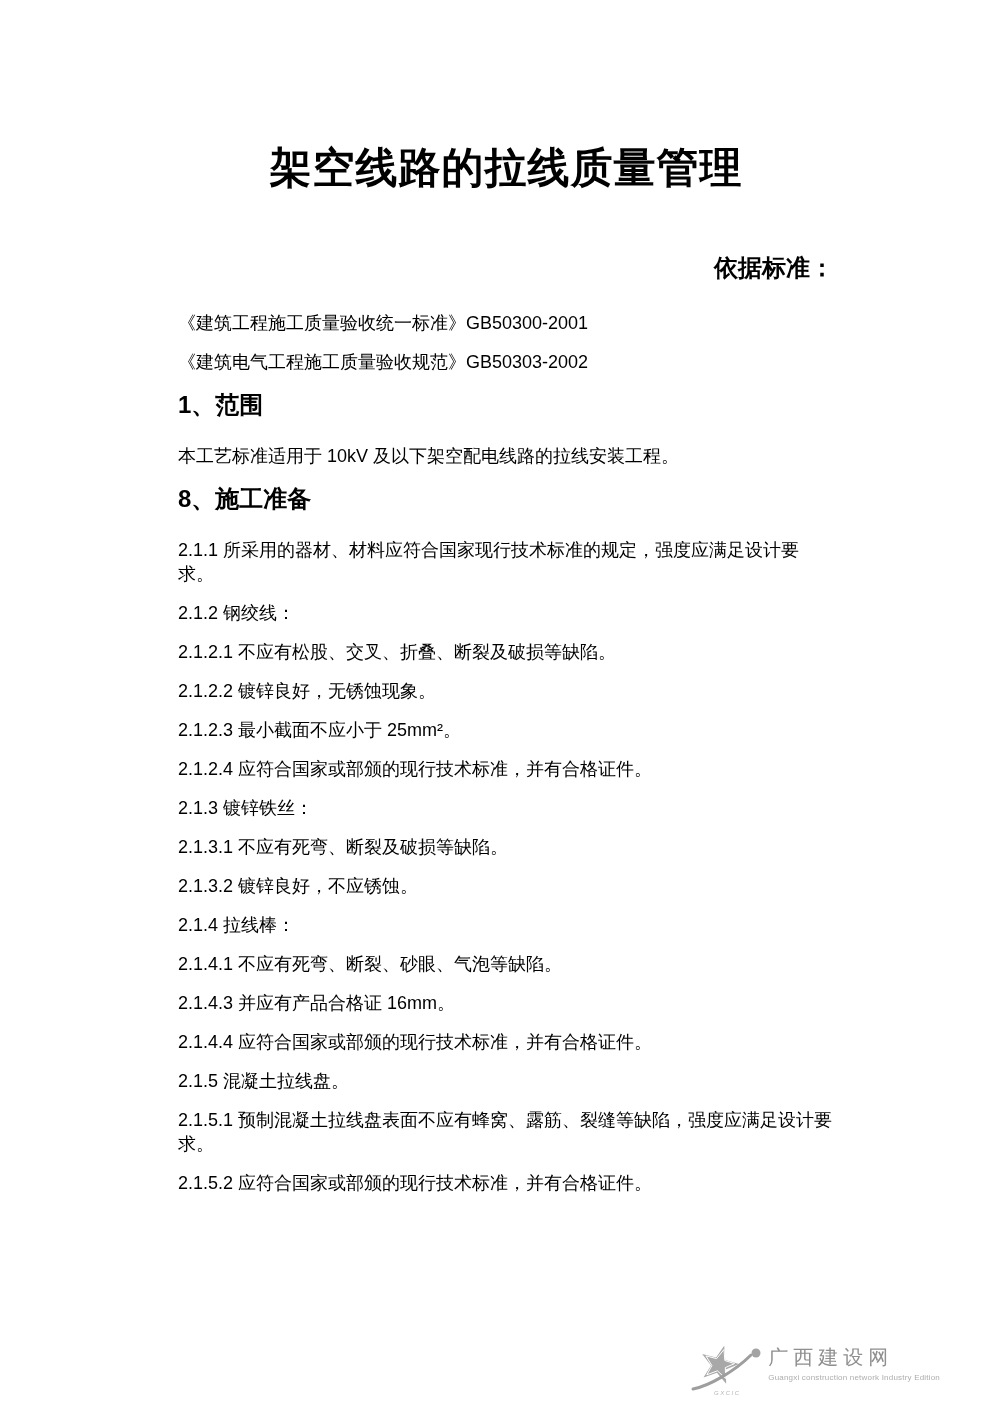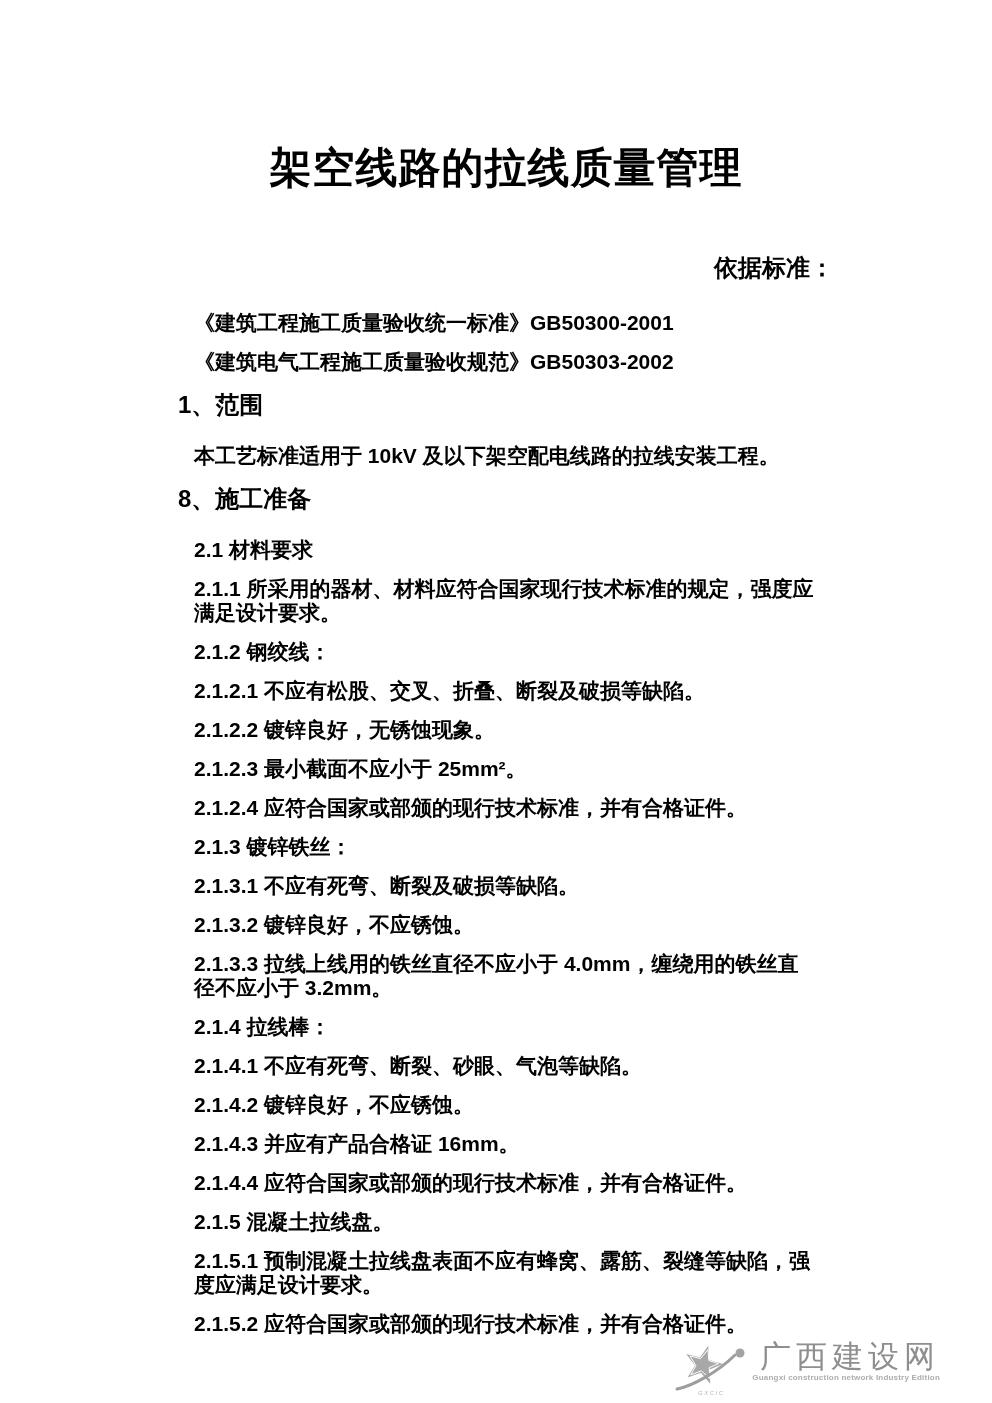--- a/index.html
+++ b/index.html
@@ -24,24 +24,23 @@
     letter-spacing:1px;
   }
   h2.sec {
     font-size:24px;
     line-height:30px;
     font-weight:bold;
     margin:16px 0 24px 0;
   }
   h2.sec.standards { margin:0 0 28px 0;text-align:right; }
   p.body {
-    font-size:21px;
+    font-size:18px;
     line-height:24px;
-    margin:15px 16px;
-    font-weight:bold;
+    margin:15px 0;
   }
   
   .watermark {
     position:absolute;
     right:8px;
     bottom:6px;
     display:flex;
     align-items:flex-start;
   }
   .logo-box {
@@ -54,67 +53,62 @@
     font-size:6px;
     line-height:7px;
     color:#b7b7b7;
     letter-spacing:1.5px;
     margin-top:-3px;
     font-style:italic;
   }
   .brand-col { margin-left:4px; }
   .brand {
     font-family:"Liberation Serif","DejaVu Serif",serif;
-    font-size:31px;
+    font-size:20px;
     line-height:32px;
     color:#8f8f8f;
     letter-spacing:5px;
     white-space:nowrap;
-    text-align:right;
   }
   .caption {
     font-size:8px;
     line-height:9px;
     color:#adadad;
     letter-spacing:0.2px;
     white-space:nowrap;
-    font-weight:bold;
   }
 </style>
 </head>
 <body>
 
 <div class="page">
   <div class="content">
 
     <h1 class="doc-title">架空线路的拉线质量管理</h1>
 
     <h2 class="sec standards">依据标准：</h2>
 
     <p class="body">《建筑工程施工质量验收统一标准》GB50300-2001</p>
     <p class="body">《建筑电气工程施工质量验收规范》GB50303-2002</p>
 
     <h2 class="sec">1、范围</h2>
     <p class="body">本工艺标准适用于 10kV 及以下架空配电线路的拉线安装工程。</p>
 
     <h2 class="sec">8、施工准备</h2>
-    <p class="body">2.1 材料要求</p>
     <p class="body">2.1.1 所采用的器材、材料应符合国家现行技术标准的规定，强度应满足设计要求。</p>
     <p class="body">2.1.2 钢绞线：</p>
     <p class="body">2.1.2.1 不应有松股、交叉、折叠、断裂及破损等缺陷。</p>
     <p class="body">2.1.2.2 镀锌良好，无锈蚀现象。</p>
     <p class="body">2.1.2.3 最小截面不应小于 25mm²。</p>
     <p class="body">2.1.2.4 应符合国家或部颁的现行技术标准，并有合格证件。</p>
     <p class="body">2.1.3 镀锌铁丝：</p>
     <p class="body">2.1.3.1 不应有死弯、断裂及破损等缺陷。</p>
     <p class="body">2.1.3.2 镀锌良好，不应锈蚀。</p>
-    <p class="body">2.1.3.3 拉线上线用的铁丝直径不应小于 4.0mm，缠绕用的铁丝直径不应小于 3.2mm。</p>
     <p class="body">2.1.4 拉线棒：</p>
     <p class="body">2.1.4.1 不应有死弯、断裂、砂眼、气泡等缺陷。</p>
-    <p class="body">2.1.4.2 镀锌良好，不应锈蚀。</p>
     <p class="body">2.1.4.3 并应有产品合格证 16mm。</p>
     <p class="body">2.1.4.4 应符合国家或部颁的现行技术标准，并有合格证件。</p>
     <p class="body">2.1.5 混凝土拉线盘。</p>
     <p class="body">2.1.5.1 预制混凝土拉线盘表面不应有蜂窝、露筋、裂缝等缺陷，强度应满足设计要求。</p>
     <p class="body">2.1.5.2 应符合国家或部颁的现行技术标准，并有合格证件。</p>
 
   </div>
 
   <div class="watermark">
     <div class="logo-box">

